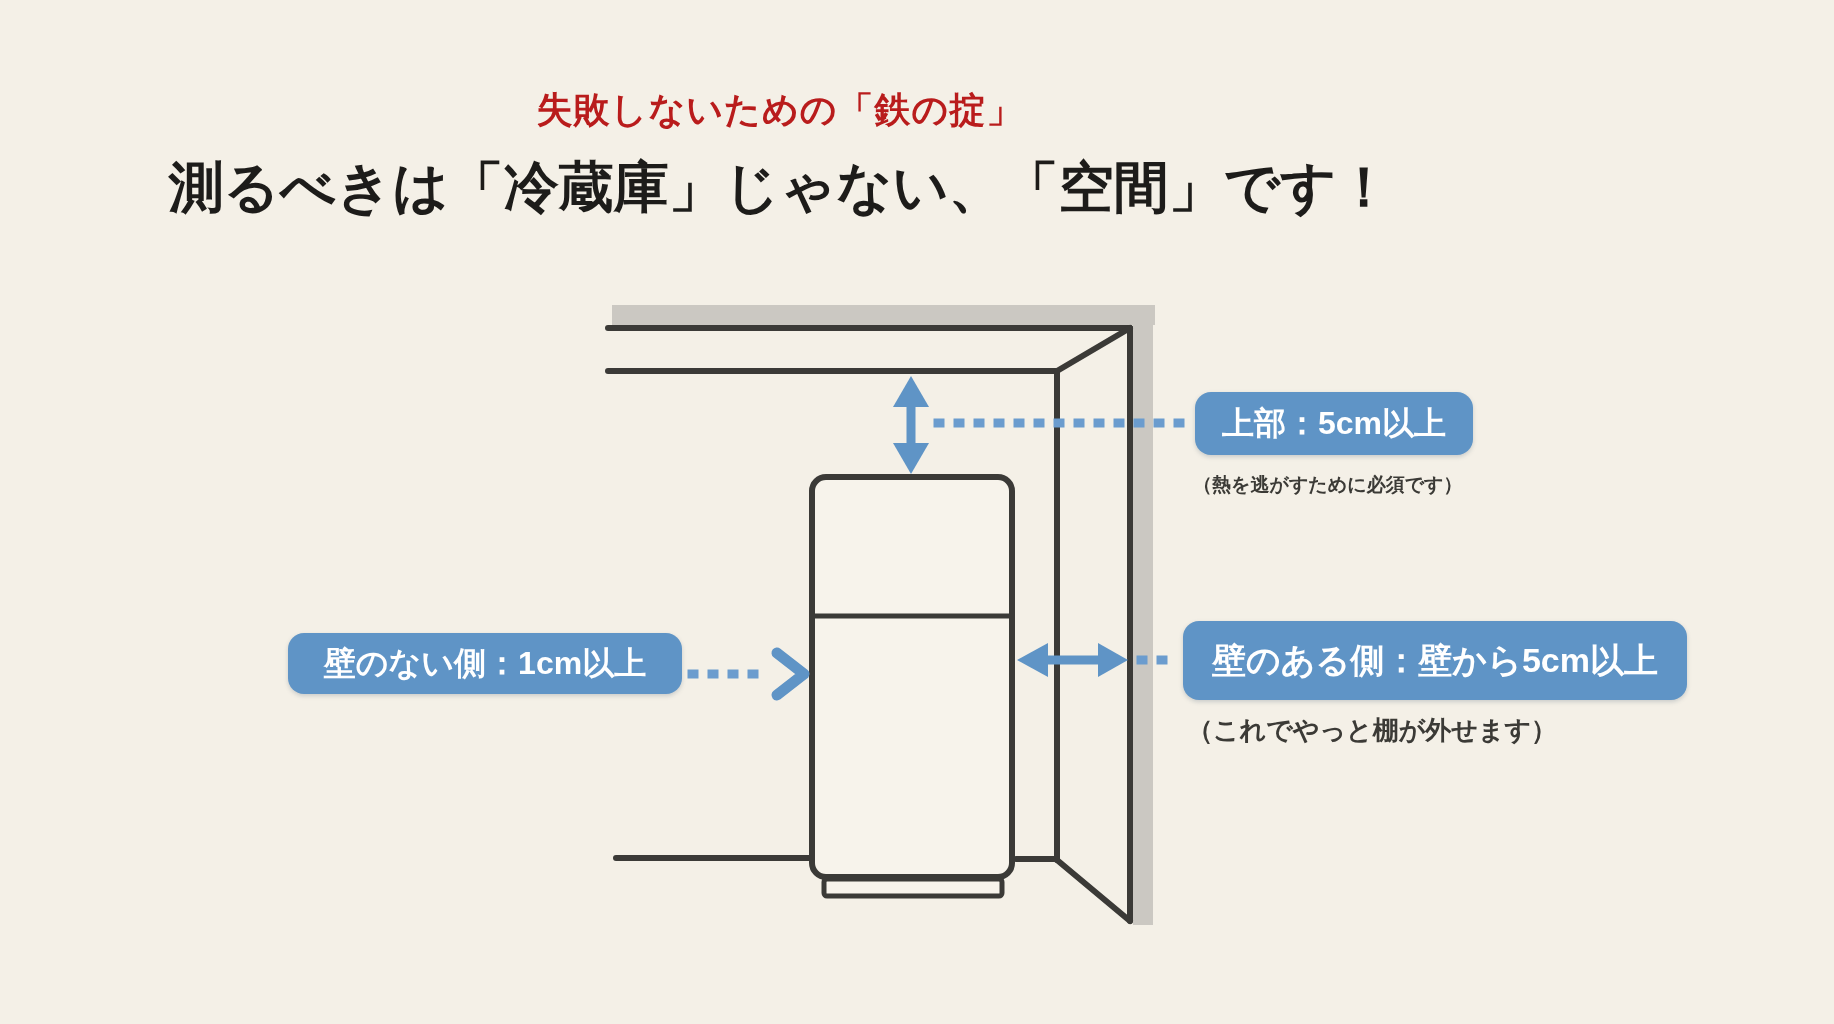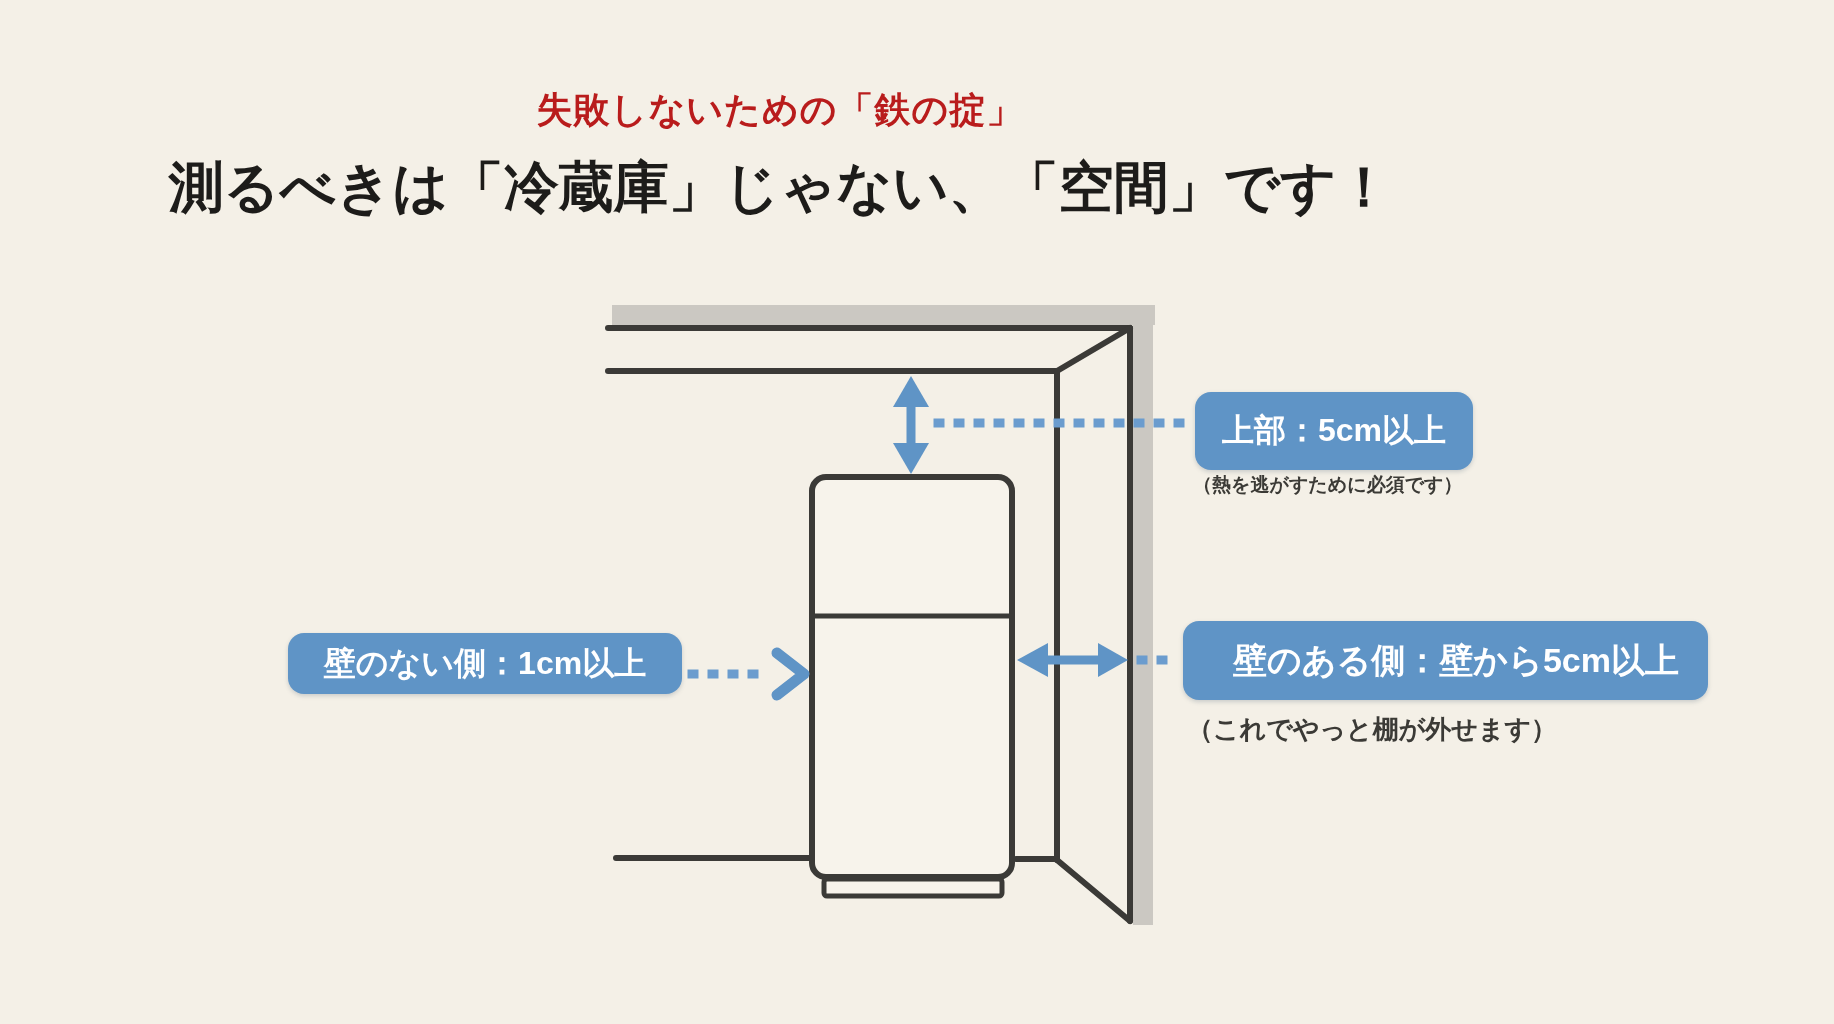--- a/index.html
+++ b/index.html
@@ -38,45 +38,44 @@
     position:absolute;
     display:flex;align-items:center;justify-content:center;
     background:#5f94c6;
     color:#ffffff;
     font-weight:700;
     border-radius:16px;
     box-shadow:0 2px 4px rgba(80,100,120,0.25);
     white-space:nowrap;
   }
   .pill-top{
-    left:1195px;top:392px;width:278px;height:78px;
+    left:1195px;top:392px;width:278px;height:63px;
     font-size:32px;
   }
   .pill-right{
     left:1183px;top:621px;width:504px;height:79px;
     font-size:34px;
-    padding-left:21px;
   }
   .pill-left{
     left:288px;top:633px;width:394px;height:61px;
     font-size:32px;
   }
   .note{
     position:absolute;
     color:#3b3a36;
     font-weight:600;
     white-space:nowrap;
   }
   .note-top{
     left:1193px;top:468px;
     font-size:19px;line-height:34px;
   }
   .note-right{
     left:1187px;top:712px;
-    font-size:26px;line-height:36px;font-family:Liberation Serif, serif;
+    font-size:26px;line-height:36px;
   }
 </style>
 </head>
 <body>
 
 <div class="stage">
 
   <div class="title-block">
     <div class="subtitle">失敗しないための「鉄の掟」</div>
     <div class="main-title">測るべきは「冷蔵庫」じゃない、「空間」です！</div>

